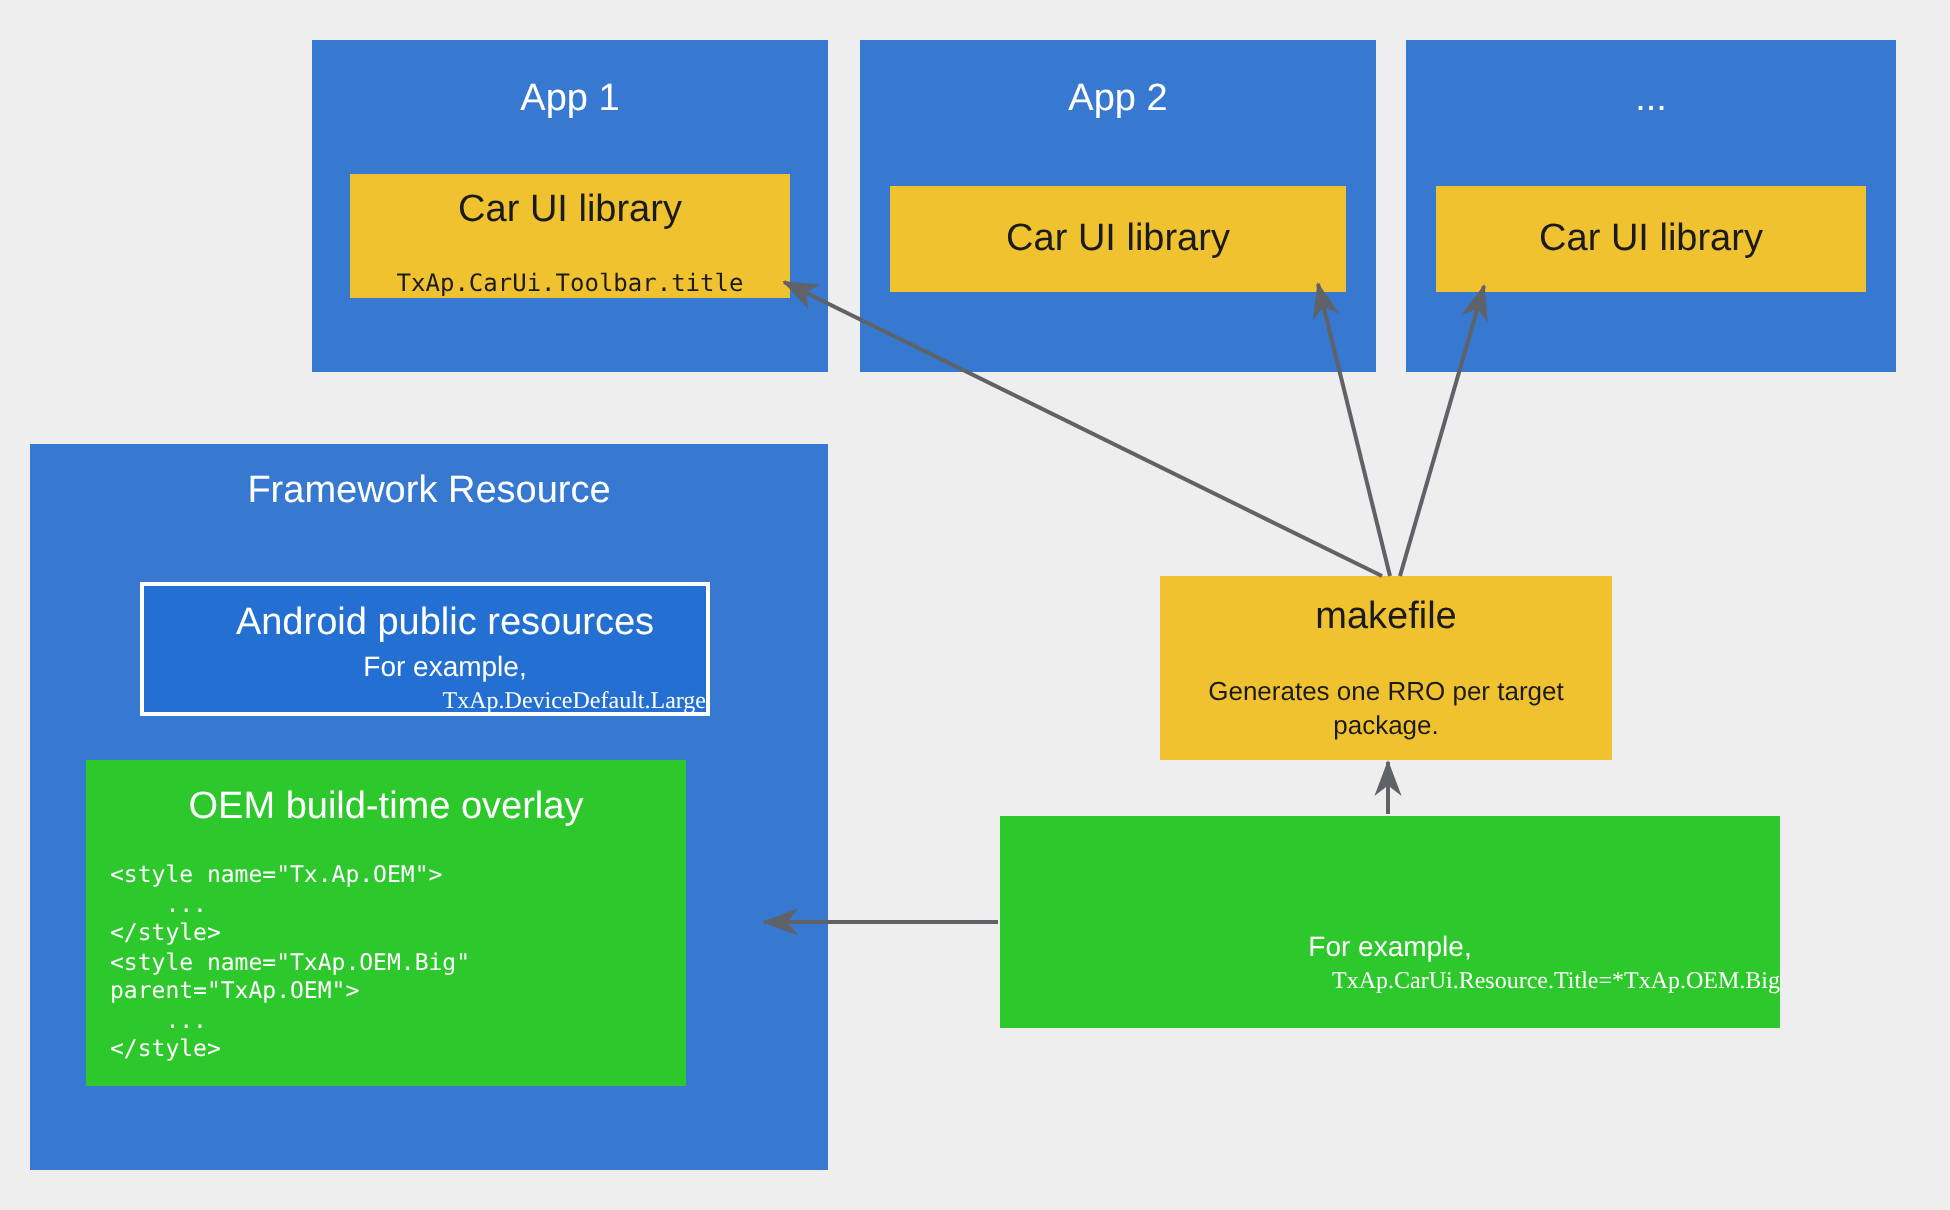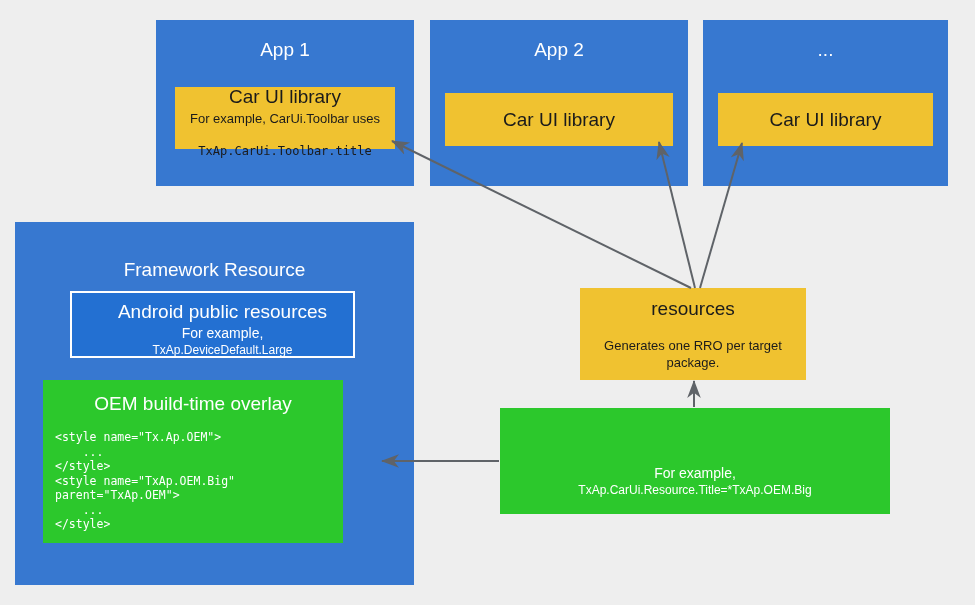--- a/index.html
+++ b/index.html
@@ -68,22 +68,22 @@
     line-height: 17px;
   }
   .sub-dark {
     color: #1b1b1b;
     text-align: center;
     font-size: 13px;
     line-height: 17px;
   }
   .mono-white {
     color: #ffffff;
-    text-align: center;
-    font-family: Liberation Sans, sans-serif;
+    text-align: right;
+    font-family: Liberation Serif, serif;
     font-size: 12px;
     line-height: 16px;
   }
   .mono-dark {
     color: #1b1b1b;
     text-align: center;
     font-family: "DejaVu Sans Mono", "Liberation Mono", monospace;
     font-size: 12px;
     line-height: 16px;
   }
@@ -112,21 +112,21 @@
   #app1-lib .lib-mono { margin-top: 16px; }
 
   .lib-centered {
     position: absolute;
     left: 0; right: 0; top: 50%;
     transform: translateY(-50%);
   }
 
   
   #framework-box { left: 15px; top: 222px; width: 399px; height: 363px; }
-  #framework-title { position: absolute; left: 0; right: 0; top: 12px; margin-top: 24px; }
+  #framework-title { position: absolute; left: 0; right: 0; top: 12px; }
 
   #android-public-box { left: 55px; top: 69px; width: 285px; height: 67px; }
   #android-public-box .apr-title { margin-top: 7px; }
   #android-public-box .apr-sub { margin-top: 1px; }
   #android-public-box .apr-mono { margin-top: 0px; }
 
   #oem-overlay-box { left: 28px; top: 158px; width: 300px; height: 163px; }
   #oem-overlay-title { position: absolute; left: 0; right: 0; top: 12px; }
   #oem-overlay-code { position: absolute; left: 12px; top: 50px; }
 
@@ -148,21 +148,20 @@
 </head>
 <body>
 
 <div id="canvas">
 
   <div class="box blue-box" id="app1-box">
     <div class="title-white app-title">App 1</div>
     <div class="box yellow-box" id="app1-lib">
       <div class="lib-centered">
         <div class="title-dark lib-title">Car UI library</div>
-        <div class="sub-dark lib-sub">For example, CarUi.Toolbar uses</div>
         <div class="mono-dark lib-mono">TxAp.CarUi.Toolbar.title</div>
       </div>
     </div>
   </div>
 
   <div class="box blue-box" id="app2-box">
     <div class="title-white app-title">App 2</div>
     <div class="box yellow-box" id="app2-lib">
       <div class="lib-centered">
         <div class="title-dark">Car UI library</div>
@@ -195,21 +194,21 @@
 &lt;/style&gt;
 &lt;style name="TxAp.OEM.Big"
 parent="TxAp.OEM"&gt;
     ...
 &lt;/style&gt;</div>
     </div>
   </div>
 
   <div class="box yellow-box" id="makefile-box">
     <div id="makefile-inner">
-      <div class="title-dark">resources</div>
+      <div class="title-dark">makefile</div>
       <div class="sub-dark mk-sub">Generates one RRO per target package.</div>
     </div>
   </div>
 
   <div class="box green-box" id="oem-rro-box">
     <div class="sub-white" id="oem-rro-sub">For example,</div>
     <div class="mono-white" id="oem-rro-mono">TxAp.CarUi.Resource.Title=*TxAp.OEM.Big</div>
   </div>
 
   <svg class="arrow-layer" viewBox="0 0 975 605">

